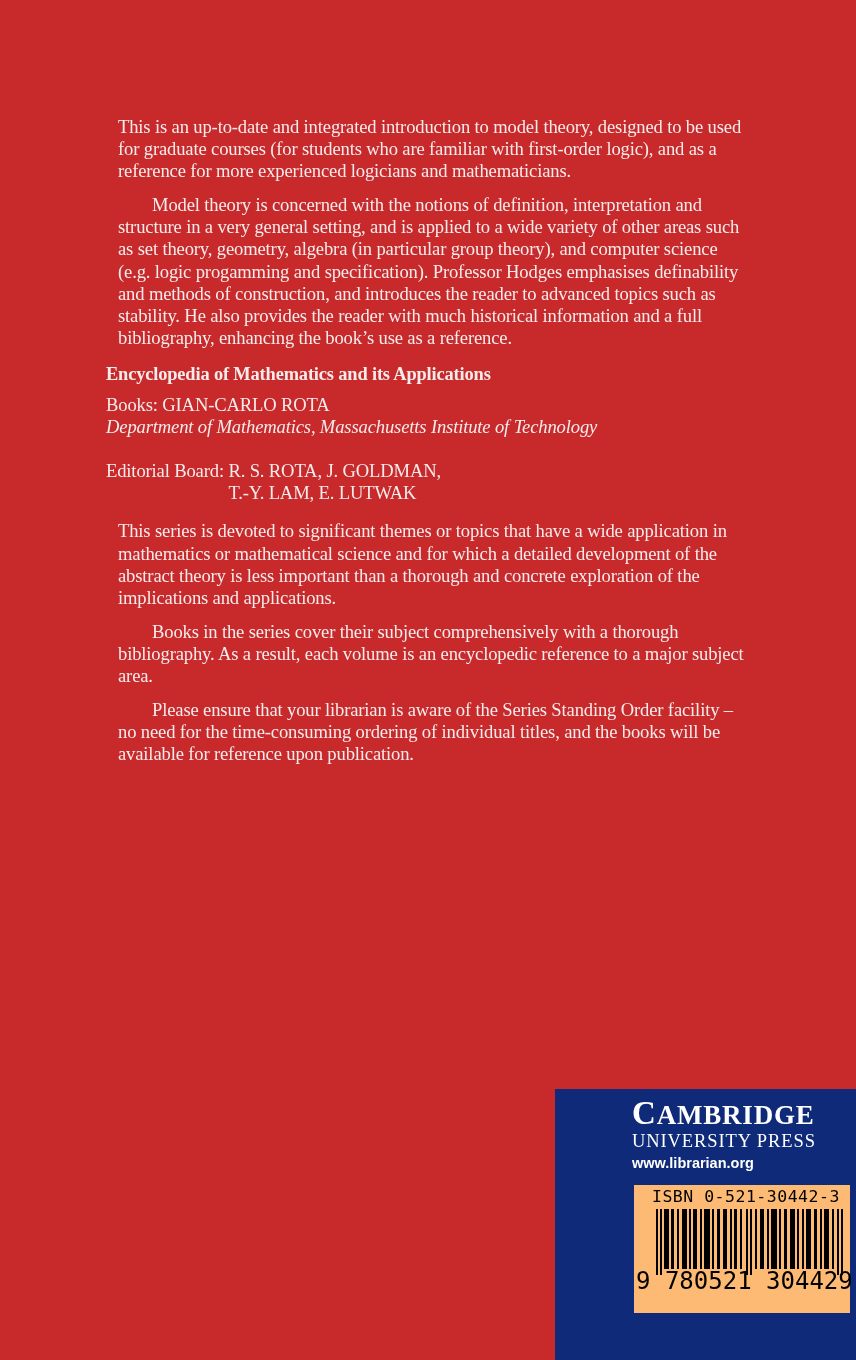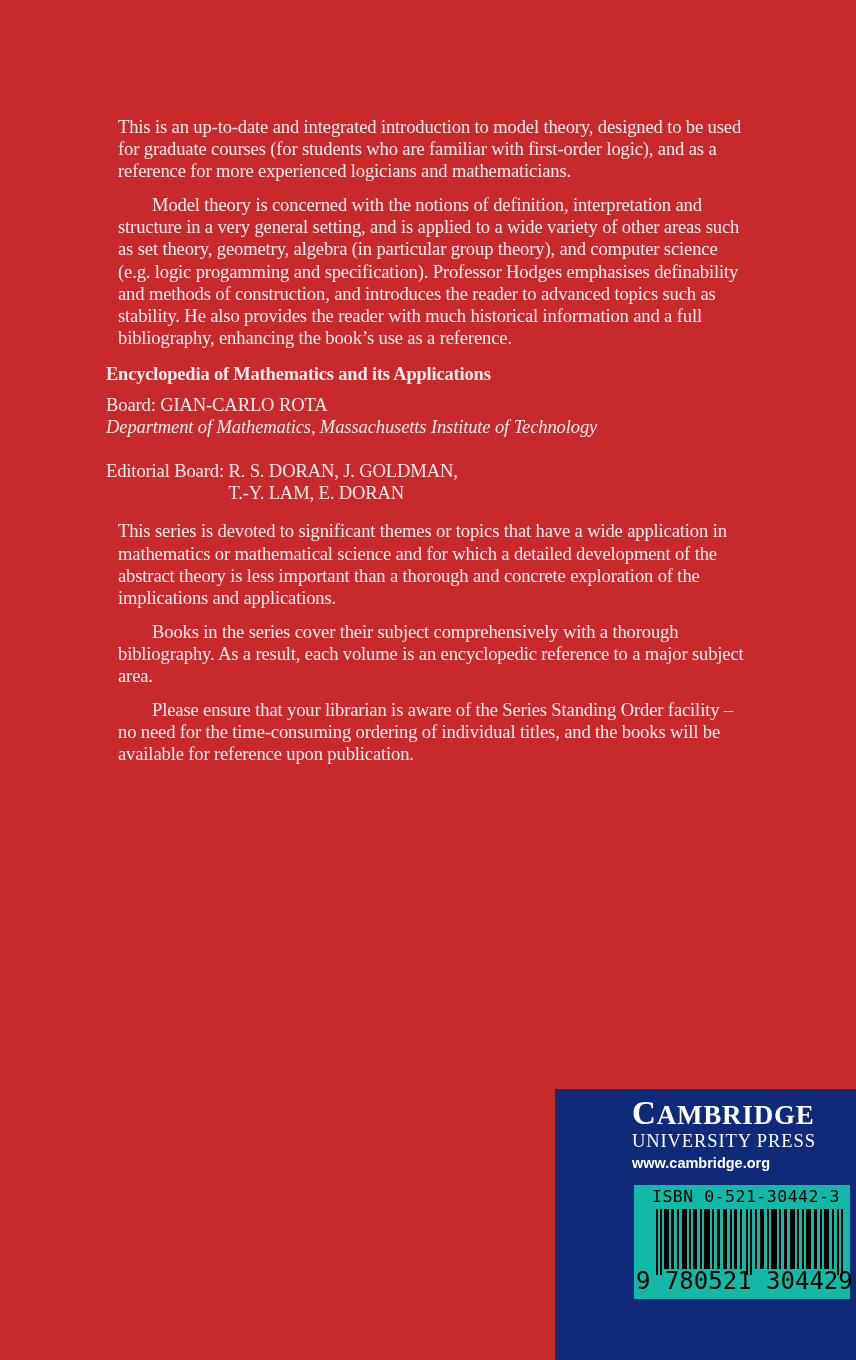--- a/index.html
+++ b/index.html
@@ -70,22 +70,22 @@
       left: 77px; top: 66px;
       font-family: "Liberation Sans", sans-serif;
       font-weight: bold;
       color: #ffffff;
       font-size: 14.5px;
       white-space: nowrap;
     }
     .barcode-box {
       position: absolute;
       left: 79px; top: 96px;
-      width: 216px; height: 114px;
-      background: #14b8a6;
+      width: 216px; height: 128px;
+      background: #fdba74;
       color: #000;
     }
     .isbn-text {
       position: absolute;
       left: 18px; top: 2px;
       font-family: "DejaVu Sans Mono", monospace;
       font-size: 16.5px;
       letter-spacing: 0.5px;
       white-space: nowrap;
     }
@@ -105,42 +105,42 @@
   </style>
 </head>
 <body>
 
 <div class="text-block">
   <p class="para">This is an up-to-date and integrated introduction to model theory, designed to be used for graduate courses (for students who are familiar with first-order logic), and as a reference for more experienced logicians and mathematicians.</p>
   <p class="para indent">Model theory is concerned with the notions of definition, interpretation and structure in a very general setting, and is applied to a wide variety of other areas such as set theory, geometry, algebra (in particular group theory), and computer science (e.g. logic progamming and specification). Professor Hodges emphasises definability and methods of construction, and introduces the reader to advanced topics such as stability. He also provides the reader with much historical information and a full bibliography, enhancing the book’s use as a reference.</p>
 
   <div class="series-title">Encyclopedia of Mathematics and its Applications</div>
 
-  <p class="editor-line">Board: GIAN-CARLO ROTA</p>
+  <p class="editor-line">Books: GIAN-CARLO ROTA</p>
   <p class="editor-dept">Department of Mathematics, Massachusetts Institute of Technology</p>
 
   <div class="board">
     <span class="board-label">Editorial Board: </span>
     <div class="board-names">
-      <div>R. S. DORAN, J. GOLDMAN,</div>
-      <div>T.-Y. LAM, E. DORAN</div>
+      <div>R. S. ROTA, J. GOLDMAN,</div>
+      <div>T.-Y. LAM, E. LUTWAK</div>
     </div>
   </div>
 
   <div class="series-desc">
     <p class="para">This series is devoted to significant themes or topics that have a wide application in mathematics or mathematical science and for which a detailed development of the abstract theory is less important than a thorough and concrete exploration of the implications and applications.</p>
     <p class="para indent">Books in the series cover their subject comprehensively with a thorough bibliography. As a result, each volume is an encyclopedic reference to a major subject area.</p>
     <p class="para indent">Please ensure that your librarian is aware of the Series Standing Order facility – no need for the time-consuming ordering of individual titles, and the books will be available for reference upon publication.</p>
   </div>
 </div>
 
 <div class="publisher-panel">
   <div class="cup-name"><span class="big">C</span><span>AMBRIDGE</span></div>
   <div class="cup-sub">UNIVERSITY PRESS</div>
-  <div class="cup-url">www.cambridge.org</div>
+  <div class="cup-url">www.librarian.org</div>
 
   <div class="barcode-box">
     <div class="isbn-text">ISBN 0-521-30442-3</div>
     <svg class="bars" viewBox="0 0 190 66" preserveAspectRatio="none">
       <g fill="#000">
         <rect x="0" y="0" width="2" height="66"></rect>
         <rect x="4" y="0" width="2" height="66"></rect>
         <rect x="8" y="0" width="5" height="60"></rect>
         <rect x="15" y="0" width="3" height="60"></rect>
         <rect x="21" y="0" width="2" height="60"></rect>

